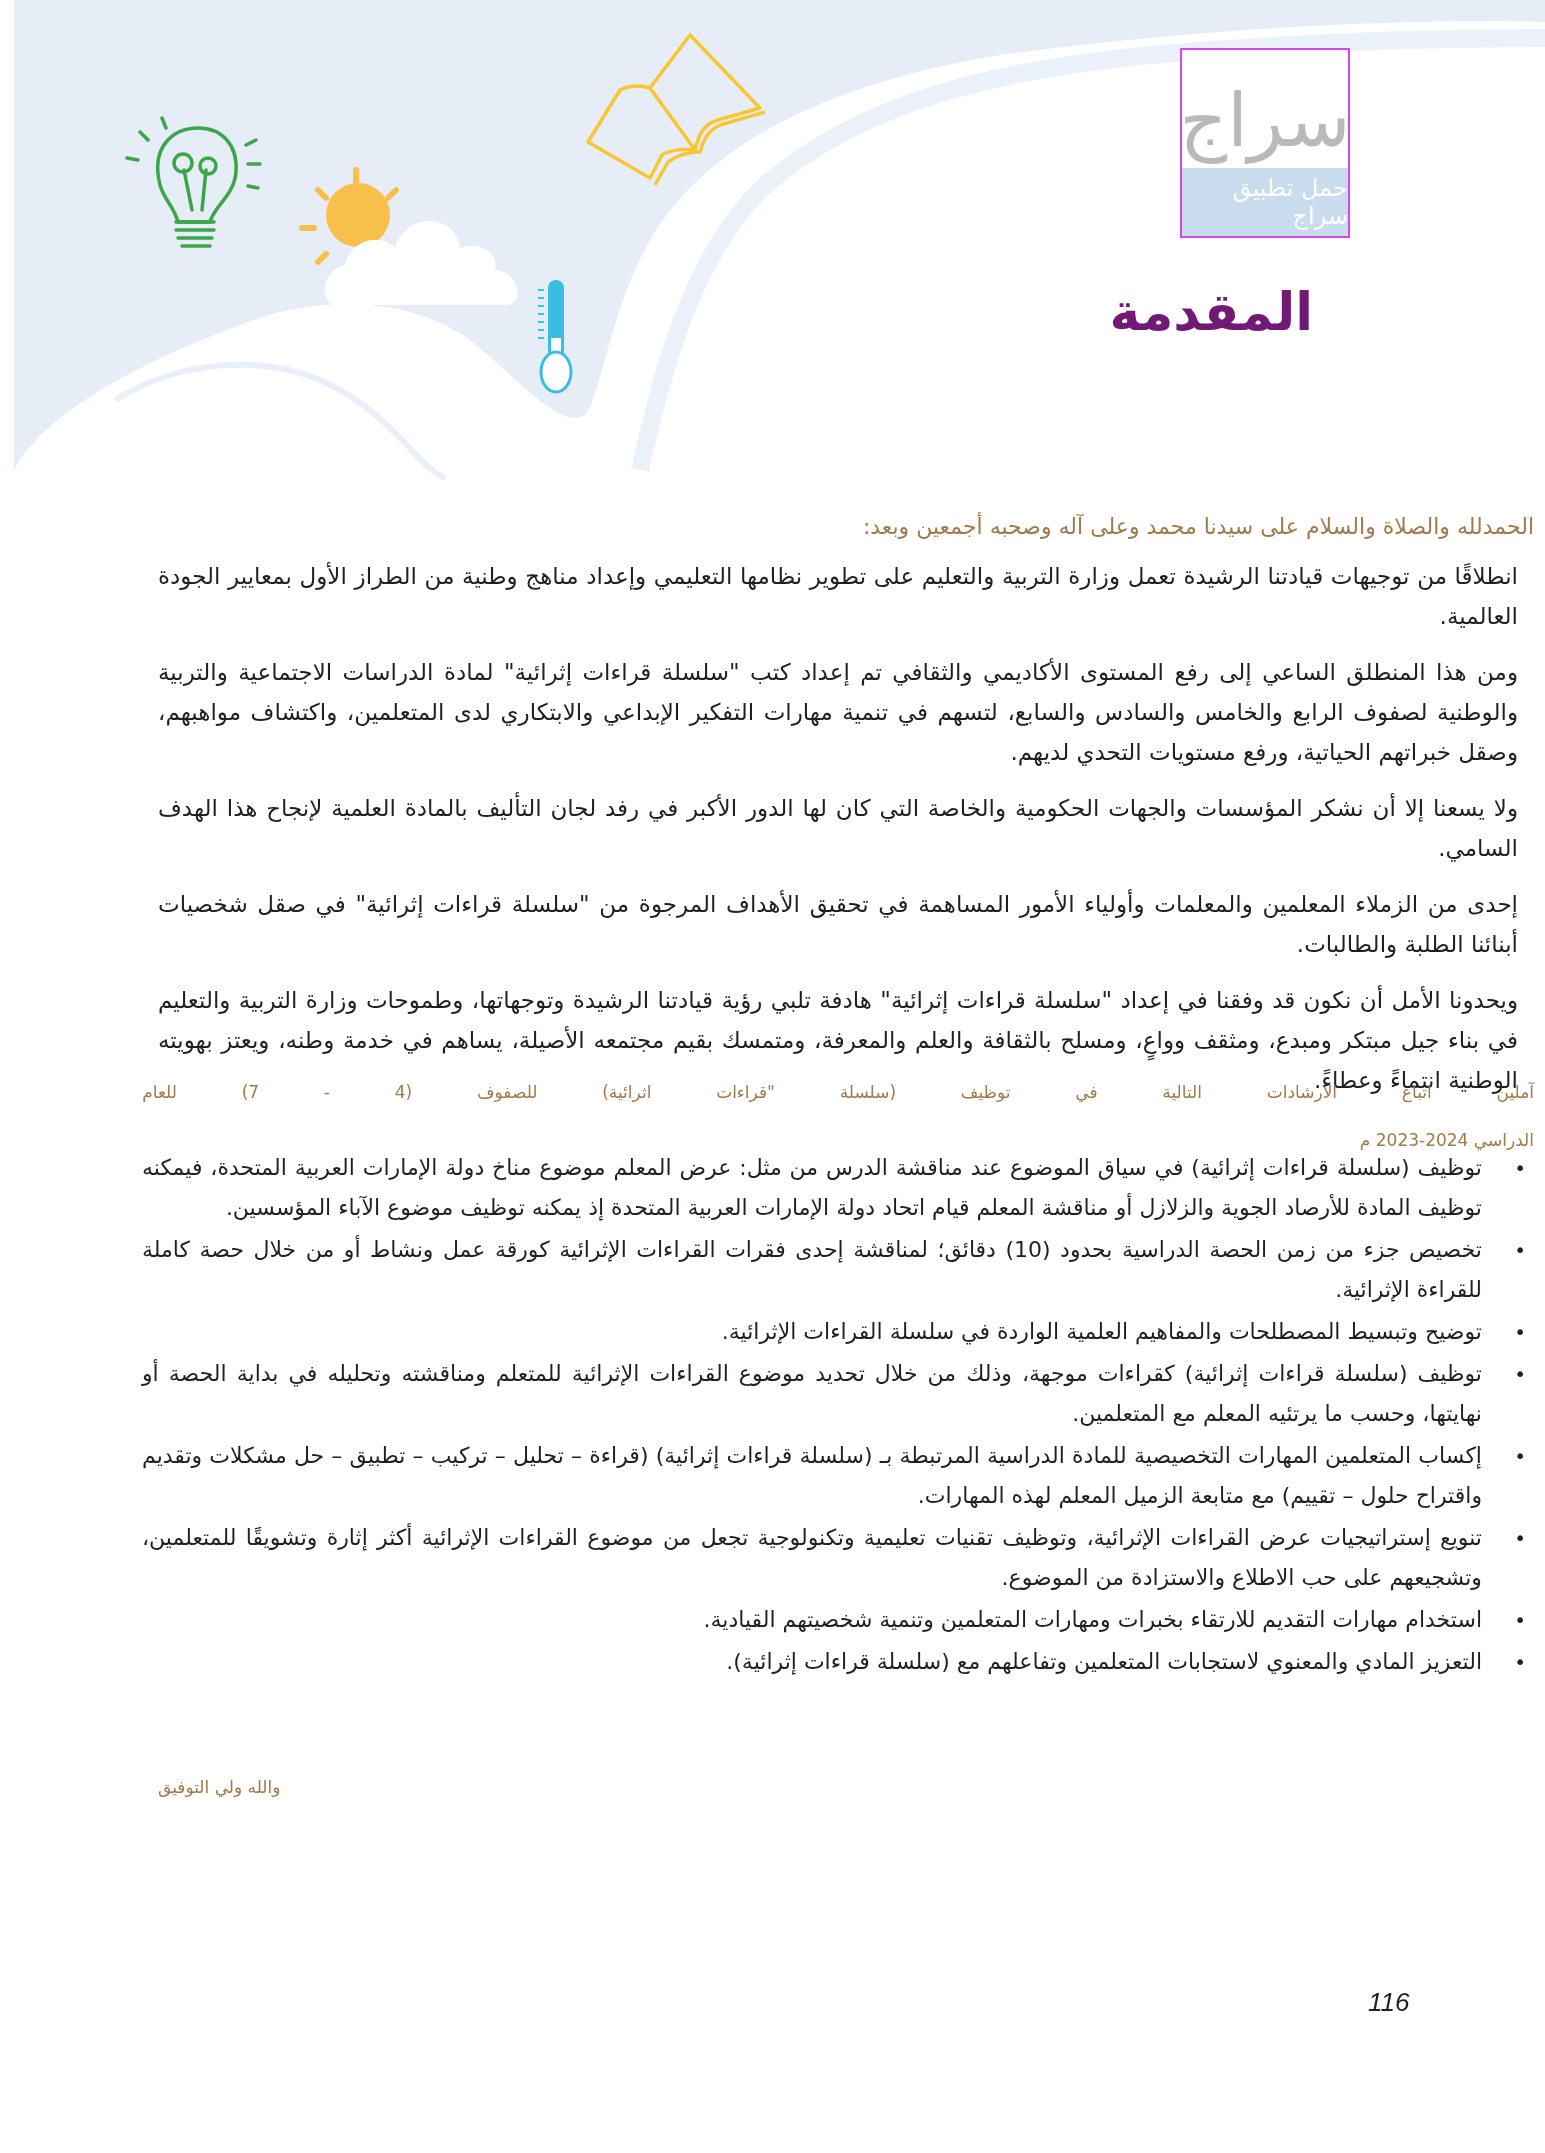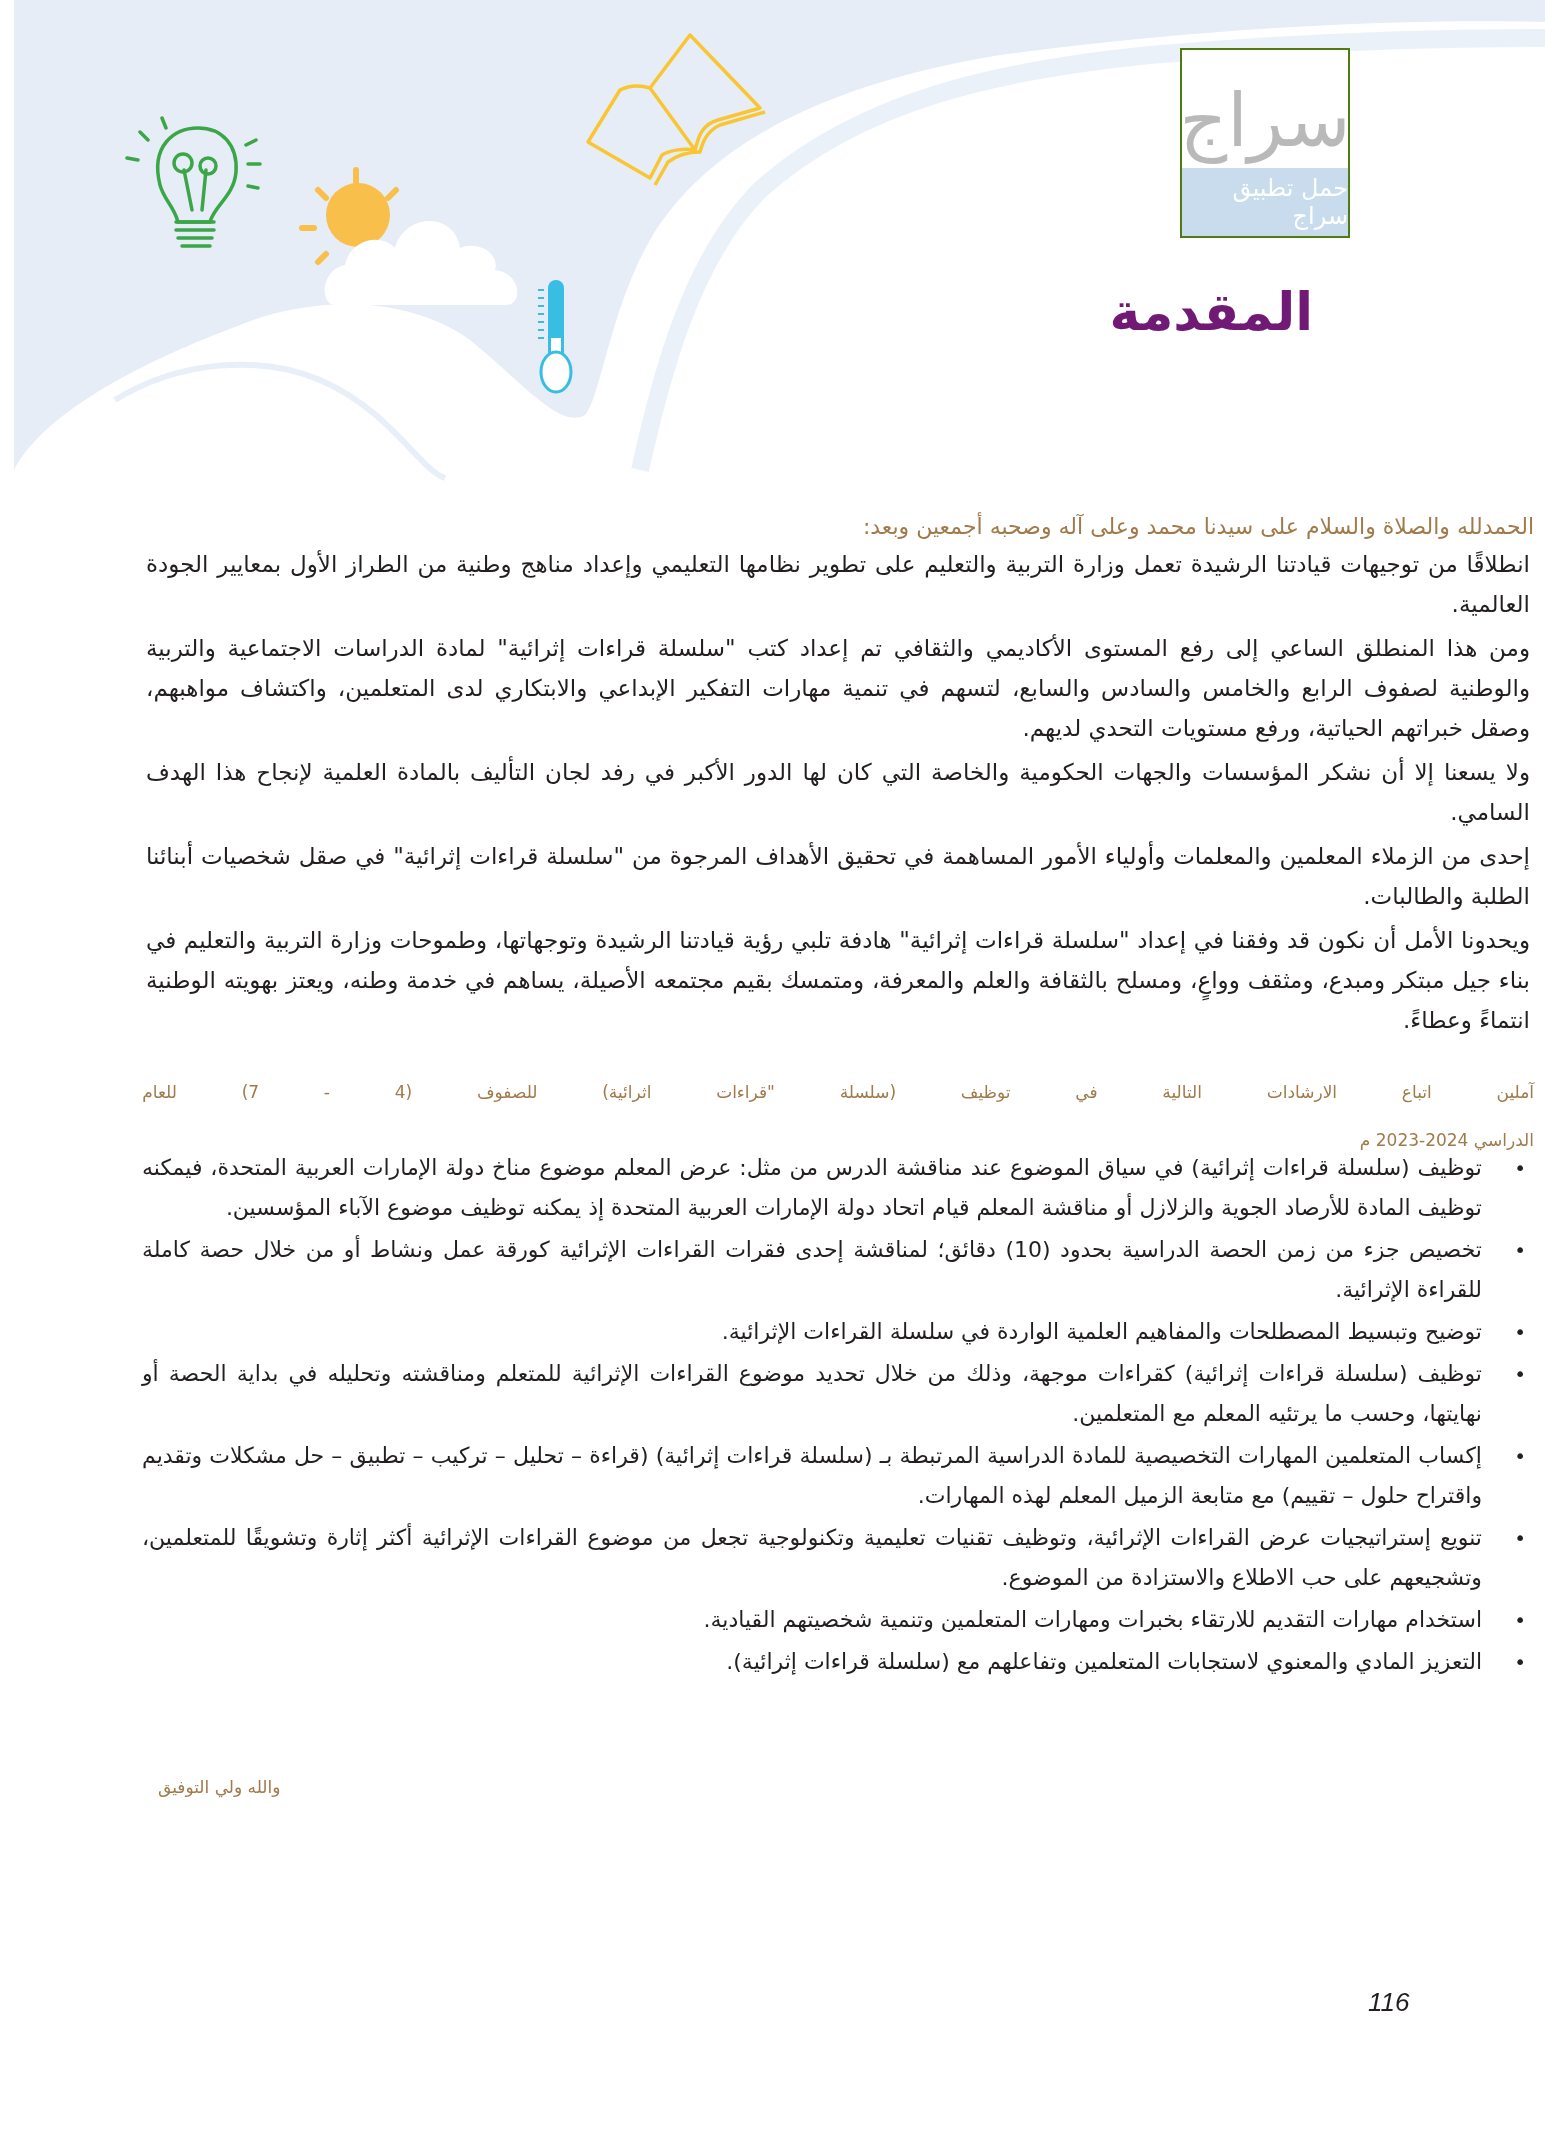--- a/index.html
+++ b/index.html
@@ -5,21 +5,21 @@
     * { box-sizing: border-box; margin: 0; padding: 0; }
     html, body { width: 1545px; height: 2153px; background: #ffffff; overflow: hidden; }
     body { position: relative; font-family: "DejaVu Sans", "Liberation Sans", sans-serif; color: #231f20; }
 
     .page { position: absolute; left: 0; top: 0; width: 1545px; height: 2153px; background: #ffffff; }
 
     .header-bg { position: absolute; left: 0; top: 0; width: 1545px; height: 520px; }
 
     .logo-box {
       position: absolute; left: 1180px; top: 48px; width: 170px; height: 190px;
-      border: 2px solid #4d7c0f; background: #ffffff;
+      border: 2px solid #d946ef; background: #ffffff;
     }
     .logo-main {
       position: absolute; left: 0; right: 0; top: 10px; height: 120px;
       display: flex; align-items: center; justify-content: center;
       font-size: 74px; color: #b9b9b9; font-weight: normal; letter-spacing: 2px;
     }
     .logo-strip {
       position: absolute; left: 0; right: 0; bottom: 0; height: 68px;
       background: #c8dced; display: flex; align-items: center; justify-content: center;
       color: #ffffff; font-size: 24px;
@@ -33,21 +33,21 @@
     .content {
       position: absolute; left: 142px; width: 1392px; right: auto;
       direction: rtl; text-align: justify;
     }
     .greeting {
       top: 515px; font-size: 22px; color: #a07a4a; line-height: 24px;
     }
     .intro {
       top: 540px; font-size: 23px; line-height: 40px; color: #231f20;
     }
-    .intro p { margin: 4px; }
+    .intro p { margin: 16px; }
 
     .guidelines-head {
       position: absolute; left: 142px; width: 1392px; top: 1068px;
       font-size: 17px; color: #a07a4a; line-height: 48px;
       text-align: justify; text-align-last: auto; direction: rtl;
     }
     .guidelines-head .line1 { display: flex; justify-content: space-between; flex-direction: row; }
 
     .bullets {
       position: absolute; left: 142px; width: 1392px; top: 1148px;

